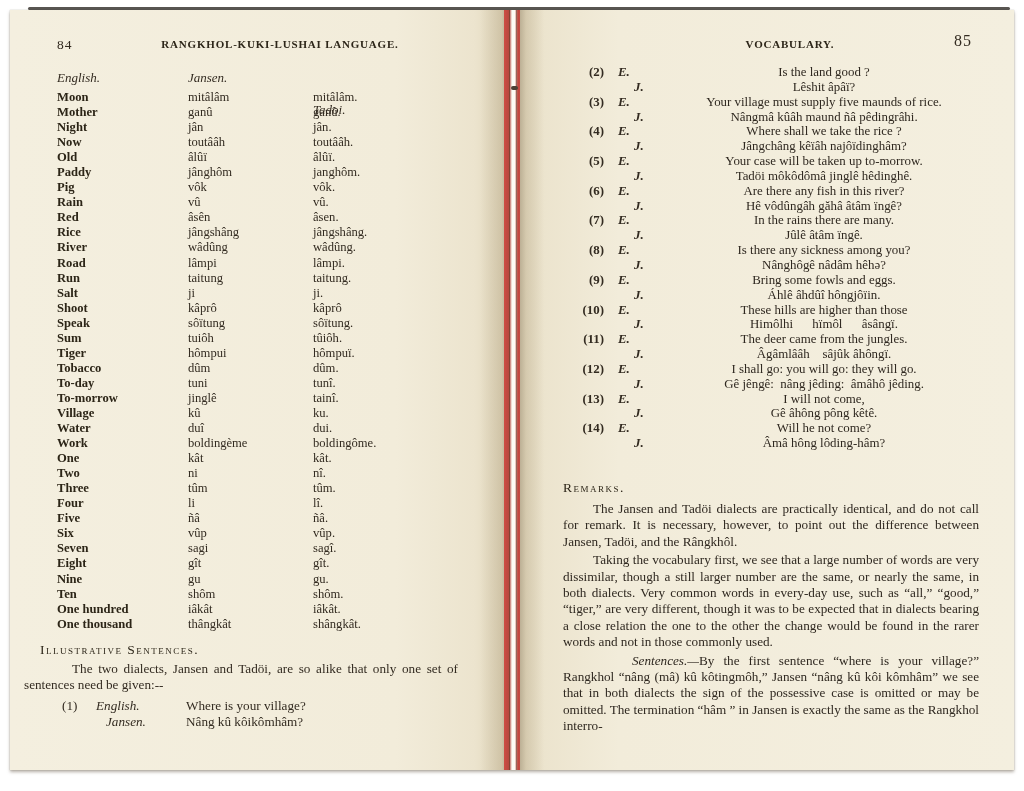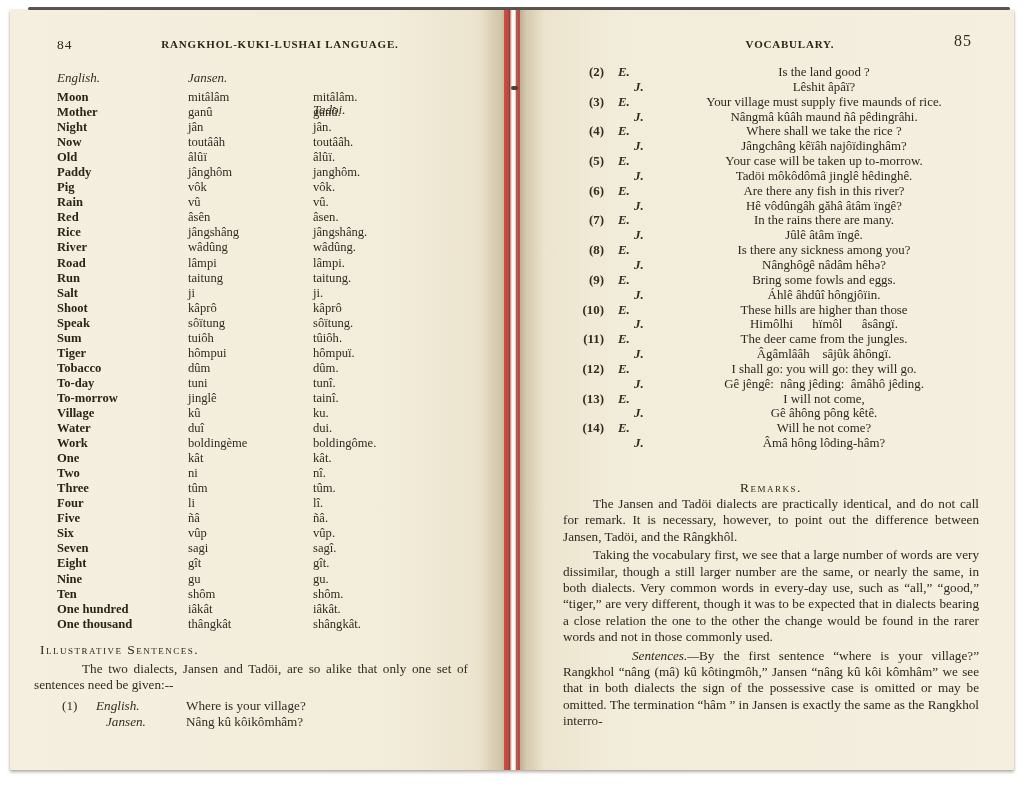--- a/index.html
+++ b/index.html
@@ -59,21 +59,21 @@
   .vt-body{position:absolute;left:47px;top:80px;width:430px;}
   .vt-row{display:flex;height:15.05px;line-height:15.05px;font-size:12.6px;}
   .vt-c0{width:131px;font-weight:700;color:#2c2517;}
   .vt-c1{width:125px;}
   .vt-c2{flex:1;}
   .ill-head{
     position:absolute;left:30px;top:632px;width:432px;text-align:left;
     font-variant:small-caps;letter-spacing:1.5px;font-size:13.5px;color:#2d2619;
   }
   .intro{
-    position:absolute;left:24px;top:651px;width:434px;margin:0;
+    position:absolute;left:14px;top:651px;width:434px;margin:0;
     font-size:13.2px;line-height:16.2px;text-align:justify;text-indent:48px;
   }
   .example{position:absolute;left:52px;top:688px;font-size:13.2px;line-height:16.4px;}
   .ex-line{display:flex;}
   .ex-num{width:34px;}
   .ex-label{width:62px;font-style:italic;}
   .ex-line.j .ex-num{visibility:hidden;}
   .ex-line.j .ex-label{padding-left:10px;width:52px;}
   .ex-text{padding-left:4px;margin-left:24px;}
 
@@ -81,22 +81,22 @@
   .runhead-right{left:150px;width:240px;text-align:center;}
   .pgnum-right{position:absolute;right:42px;top:22px;font-size:16px;letter-spacing:1px;}
   .sentences{position:absolute;left:50px;top:55px;width:424px;}
   .sent-row{display:grid;grid-template-columns:38px 46px 1fr;height:14.85px;line-height:14.85px;font-size:12.9px;}
   .sent-num{text-align:right;padding-right:4px;font-weight:700;}
   .sent-label{font-style:italic;font-weight:700;padding-left:10px;}
   .sent-row.j .sent-label{padding-left:26px;}
   .sent-text{white-space:pre-wrap;color:#2f2820;text-align:center;}
   .remarks{position:absolute;left:43px;top:470px;width:416px;}
   .rem-head{
-    text-align:center;font-variant:small-caps;letter-spacing:1.5px;
-    font-size:13.5px;color:#2d2619;
+    text-align:left;font-variant:small-caps;letter-spacing:1.5px;
+    font-size:13.5px;color:#2d2619;margin-bottom:5px;
   }
   .remarks p{
     margin:0 0 2px 0;font-size:13.2px;line-height:16.4px;
     text-align:justify;text-indent:30px;color:#2f2820;
   }
   .lead-italic{font-style:italic;margin-left:39px;}
 </style>
 </head>
 <body>
 

